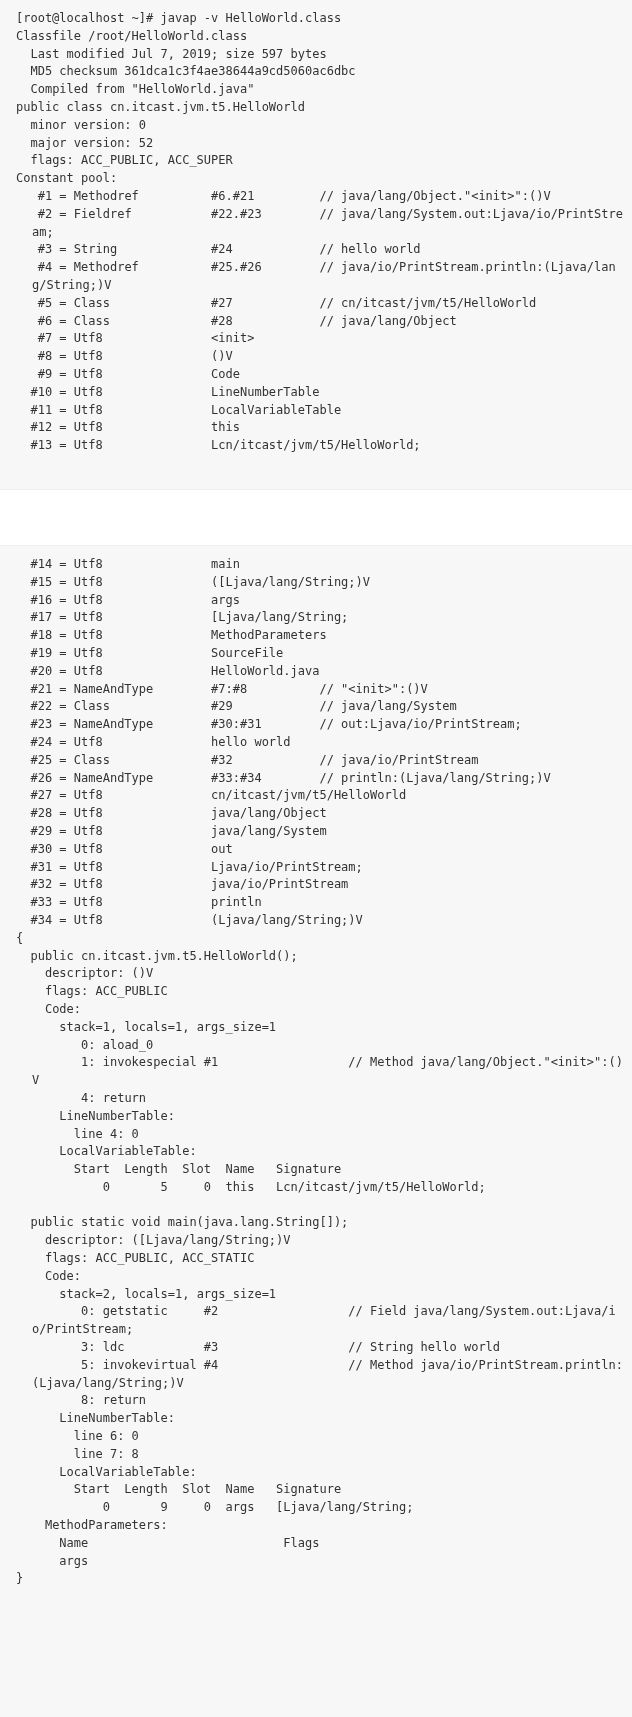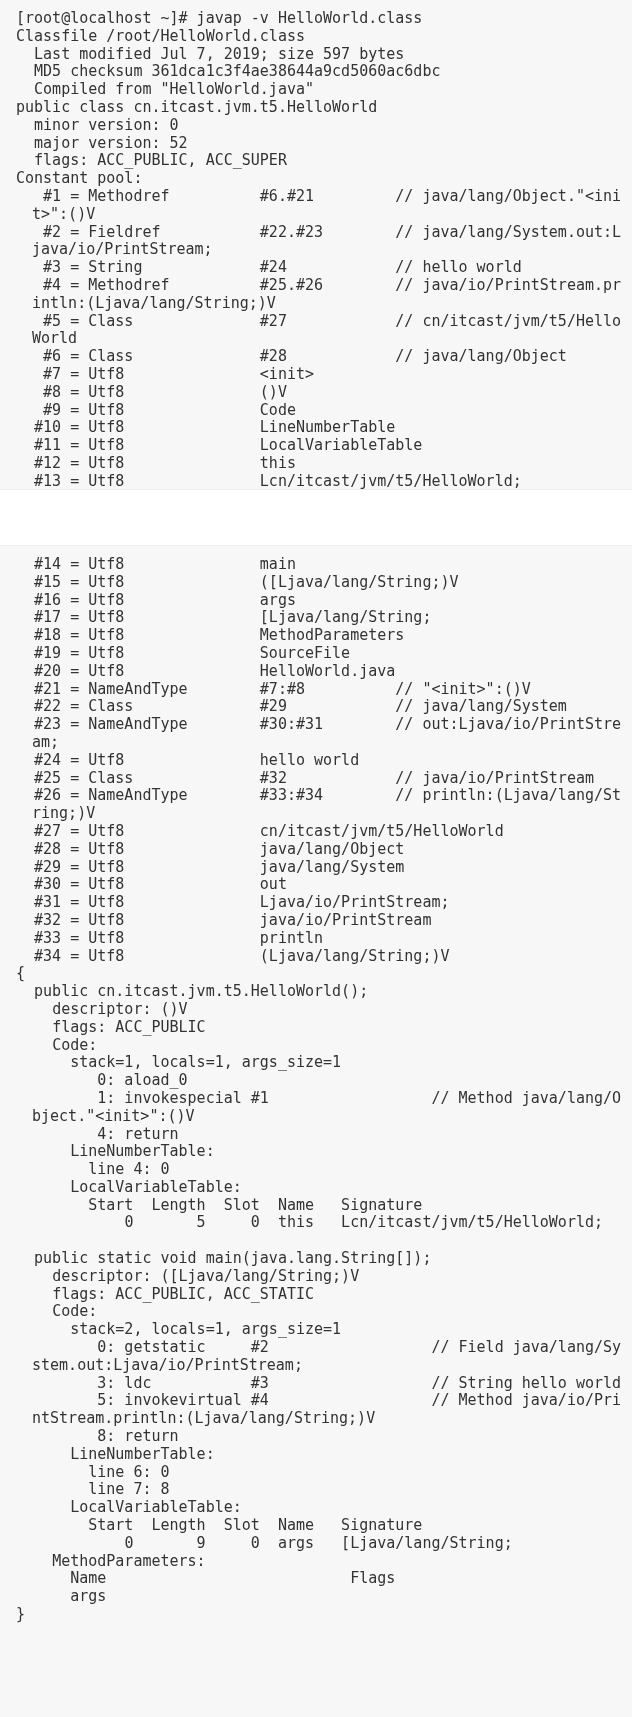--- a/index.html
+++ b/index.html
@@ -17,21 +17,21 @@
     width: 632px;
     height: 1717px;
     position: relative;
     background: #ffffff;
   }
   .code-block {
     background: #f7f7f7;
     border: 1px solid #eeeeee;
     box-sizing: border-box;
     font-family: "DejaVu Sans Mono", "Liberation Mono", monospace;
-    font-size: 15px;
+    font-size: 12px;
     line-height: 17.8px;
     color: #333333;
     white-space: pre-wrap;
     word-break: break-all;
     overflow-wrap: anywhere;
     padding: 10px 0 10px 0;
     margin: 0;
   }
   .code-block .ln {
     display: block;

